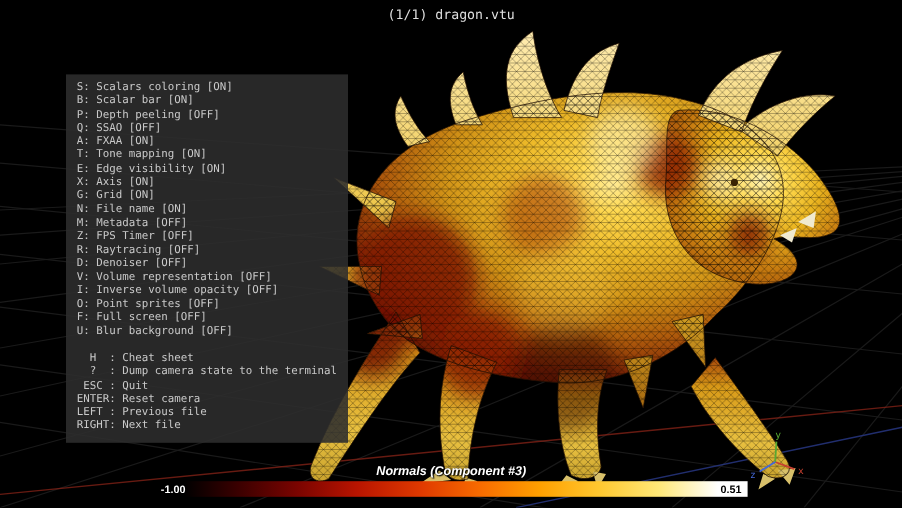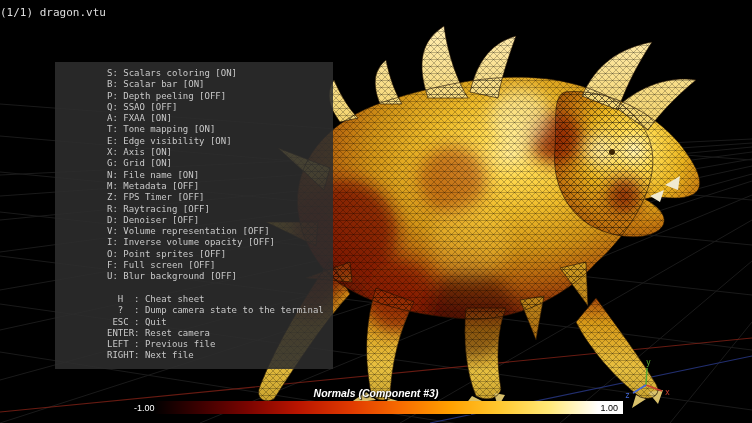--- a/index.html
+++ b/index.html
@@ -4,30 +4,30 @@
 <style>
   html,body { margin:0; padding:0; }
   body {
     width:752px; height:423px; overflow:hidden; position:relative;
     background:#000; font-family:"DejaVu Sans Mono", monospace;
   }
   .viewport { position:absolute; inset:0; width:752px; height:423px; }
   svg.scene { position:absolute; left:0; top:0; width:752px; height:423px; display:block; }
 
   .title {
-    position:absolute; top:6px; left:0; width:100%; 
+    position:absolute; top:6px; left:0; width:100%; text-align:center;
     color:#dfdfdf; font-size:11px; z-index:5;
   }
   .cheatsheet {
     position:absolute; left:55px; top:62px; z-index:6;
     background:rgba(46,46,46,0.88); color:#c9c9c9;
     font-size:9px; line-height:11.3px; padding:6px 9px 7px 9px;
     white-space:pre;
   }
-  .cheatsheet .cs-line { height:11.3px;margin-left:43px; }
+  .cheatsheet .cs-line { height:11.3px; }
 
   .colorbar {
     position:absolute; left:50%; transform:translateX(-50%);
     bottom:9px; width:494px; z-index:7;
     font-family:"Liberation Sans", sans-serif;
   }
   .cb-labels { position:relative; height:14px; color:#fff; }
   .cb-title {
     position:absolute; left:50%; transform:translateX(-50%); top:0;
     font-style:italic; font-weight:bold; font-size:10.5px; white-space:nowrap;
@@ -212,19 +212,19 @@
   <div class="title">(1/1) dragon.vtu</div>
 
   <div class="cheatsheet"><div class="cs-line">S: Scalars coloring [ON]</div><div class="cs-line">B: Scalar bar [ON]</div><div class="cs-line">P: Depth peeling [OFF]</div><div class="cs-line">Q: SSAO [OFF]</div><div class="cs-line">A: FXAA [ON]</div><div class="cs-line">T: Tone mapping [ON]</div><div class="cs-line">E: Edge visibility [ON]</div><div class="cs-line">X: Axis [ON]</div><div class="cs-line">G: Grid [ON]</div><div class="cs-line">N: File name [ON]</div><div class="cs-line">M: Metadata [OFF]</div><div class="cs-line">Z: FPS Timer [OFF]</div><div class="cs-line">R: Raytracing [OFF]</div><div class="cs-line">D: Denoiser [OFF]</div><div class="cs-line">V: Volume representation [OFF]</div><div class="cs-line">I: Inverse volume opacity [OFF]</div><div class="cs-line">O: Point sprites [OFF]</div><div class="cs-line">F: Full screen [OFF]</div><div class="cs-line">U: Blur background [OFF]</div><div class="cs-line">&nbsp;</div><div class="cs-line">  H  : Cheat sheet</div><div class="cs-line">  ?  : Dump camera state to the terminal</div><div class="cs-line"> ESC : Quit</div><div class="cs-line">ENTER: Reset camera</div><div class="cs-line">LEFT : Previous file</div><div class="cs-line">RIGHT: Next file</div></div>
 
   <div class="colorbar">
     <div class="cb-labels">
       <span class="cb-tick" style="left:33.35%">-0.333</span>
       <span class="cb-title">Normals (Component #3)</span>
       <span class="cb-tick" style="left:66.65%">0.275</span>
     </div>
-    <div class="cb-bar" style="background: linear-gradient(to right, rgb(0, 0, 0) 0%, rgb(0, 0, 0) 5%, rgb(58, 0, 0) 14%, rgb(122, 4, 0) 24%, rgb(184, 20, 0) 34%, rgb(224, 58, 0) 45%, rgb(248, 108, 0) 55%, rgb(255, 160, 0) 65%, rgb(255, 200, 48) 75%, rgb(255, 232, 120) 85%, rgb(255, 255, 255) 95%, rgb(255, 255, 255) 100%);">
+    <div class="cb-bar" style="background: linear-gradient(to right, rgb(0, 0, 0) 0%, rgb(0, 0, 0) 5%, rgb(58, 0, 0) 14%, rgb(122, 4, 0) 24%, rgb(184, 20, 0) 34%, rgb(224, 58, 0) 45%, rgb(248, 108, 0) 55%, rgb(255, 160, 0) 65%, rgb(255, 200, 48) 75%, rgb(255, 232, 120) 85%, rgb(255, 255, 255) 95%, rgb(255, 255, 255) 100%); font-weight: bold;">
       <span class="cb-min">-1.00</span>
-      <span class="cb-max">1.00</span>
+      <span class="cb-max">0.51</span>
     </div>
   </div>
 
 </div>
 
 </body></html>

